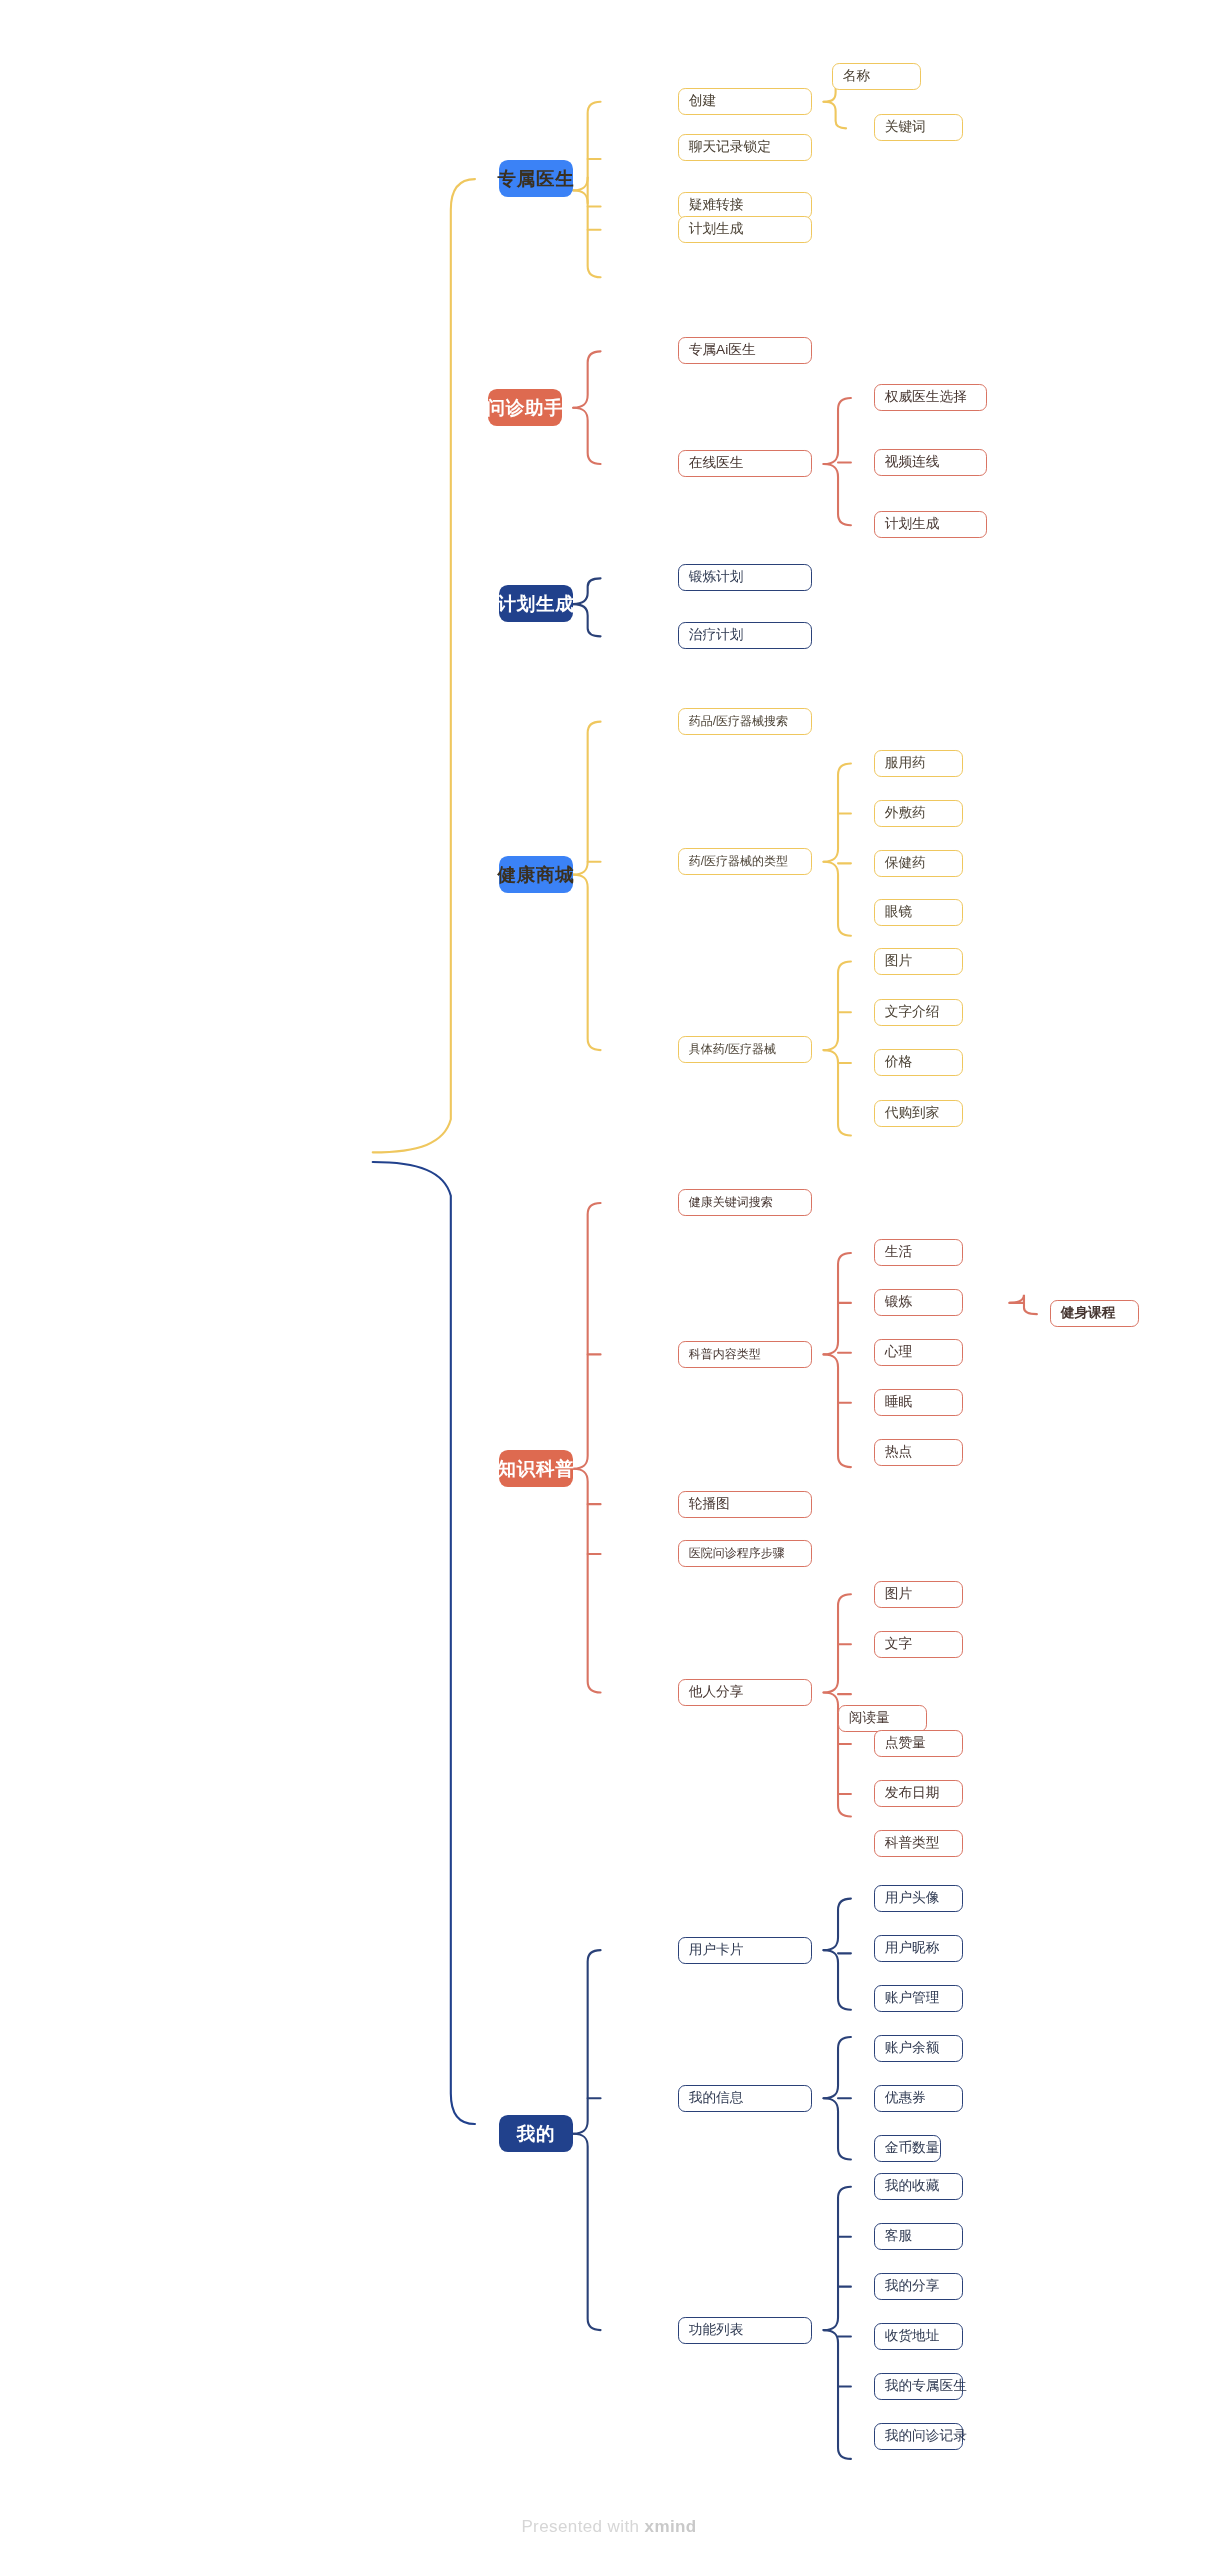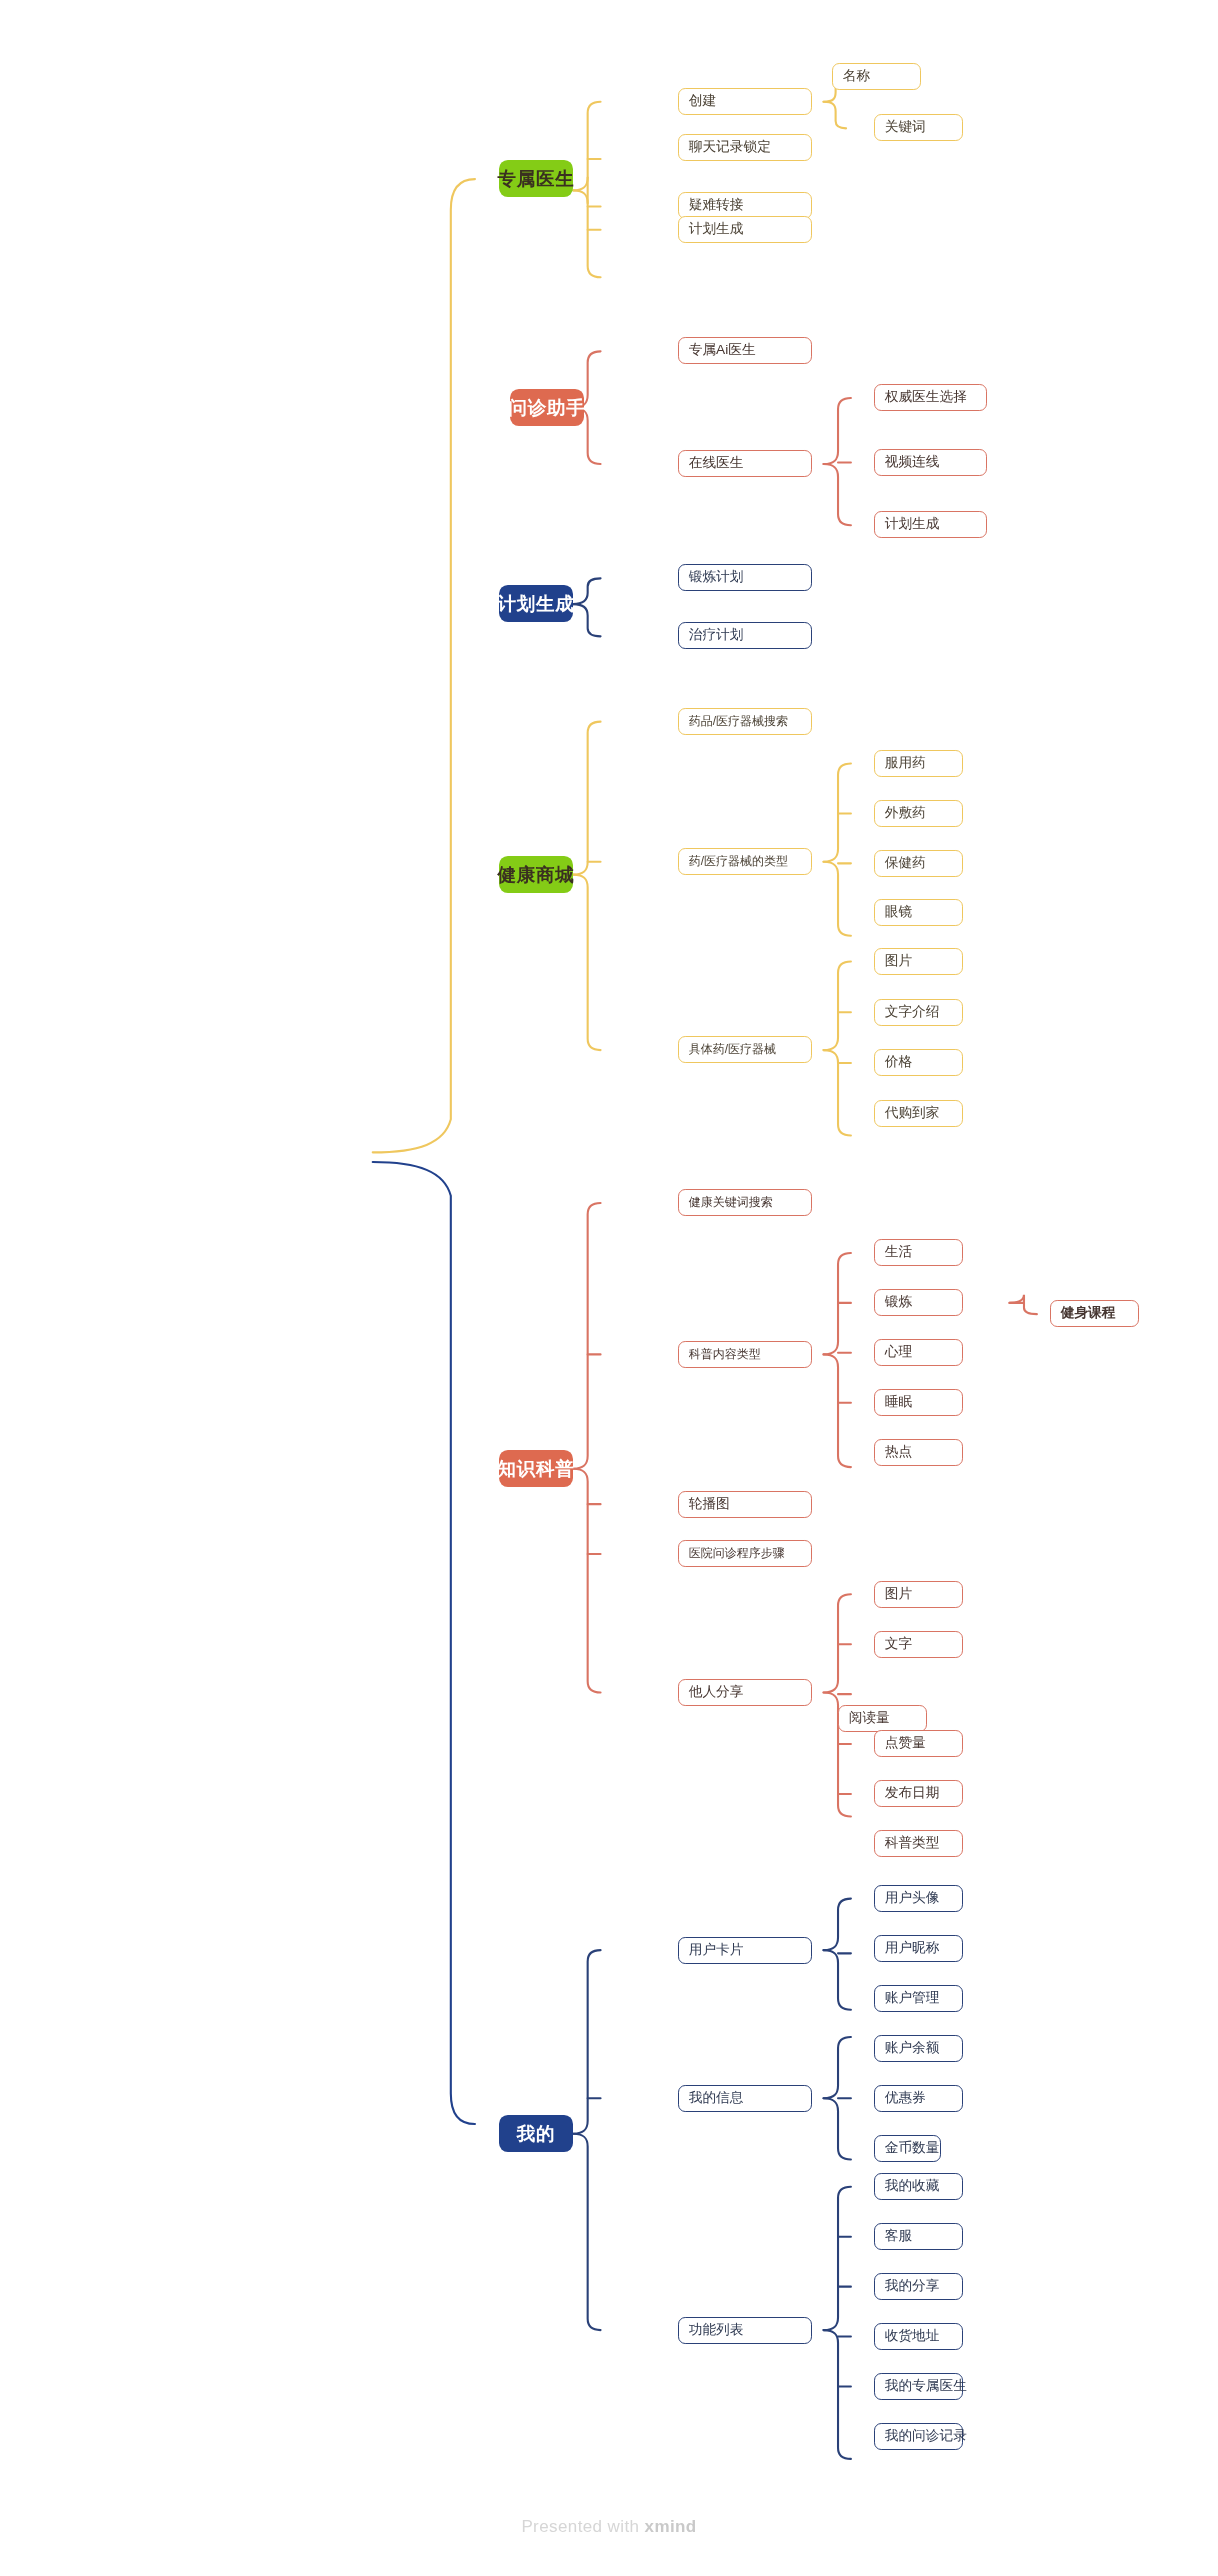--- a/index.html
+++ b/index.html
@@ -35,21 +35,21 @@
   
   .lvl1{
     height:37px;
     border-radius:8.9px;
     color:#ffffff;
     font-size:18.5px;
     font-weight:bold;
     justify-content:center;
     letter-spacing:0.8px;
   }
-  .lvl1.yellow{background:#84cc16;color:#3a3020;}
+  .lvl1.yellow{background:#3b82f6;color:#3a3020;}
   .lvl1.red{background:#DE6A50;}
   .lvl1.blue{background:#21418C;}
 
   
   .box{
     height:26.6px;
     border-radius:7.2px;
     border:1.6px solid #cccccc;
     background:#ffffff;
     font-size:13.7px;
@@ -175,21 +175,21 @@
   <div class="node box y w166" style="left:678px;top:134px;">
     <span>聊天记录锁定</span>
   </div>
   <div class="node box y w166" style="left:678px;top:192px;">
     <span>疑难转接</span>
   </div>
   <div class="node box y w166" style="left:678px;top:216px;">
     <span>计划生成</span>
   </div>
 
-  <div class="node lvl1 red" style="left:510px;top:389px;width:74px;text-align:center;">
+  <div class="node lvl1 red" style="left:488px;top:389px;width:74px;text-align:center;">
     <span>问诊助手</span>
   </div>
   <div class="node box r w166" style="left:678px;top:337px;">
     <span>专属Ai医生</span>
   </div>
   <div class="node box r w166" style="left:678px;top:450px;">
     <span>在线医生</span>
   </div>
   <div class="node box r w140" style="left:874px;top:384px;width:113px;">
     <span>权威医生选择</span>

